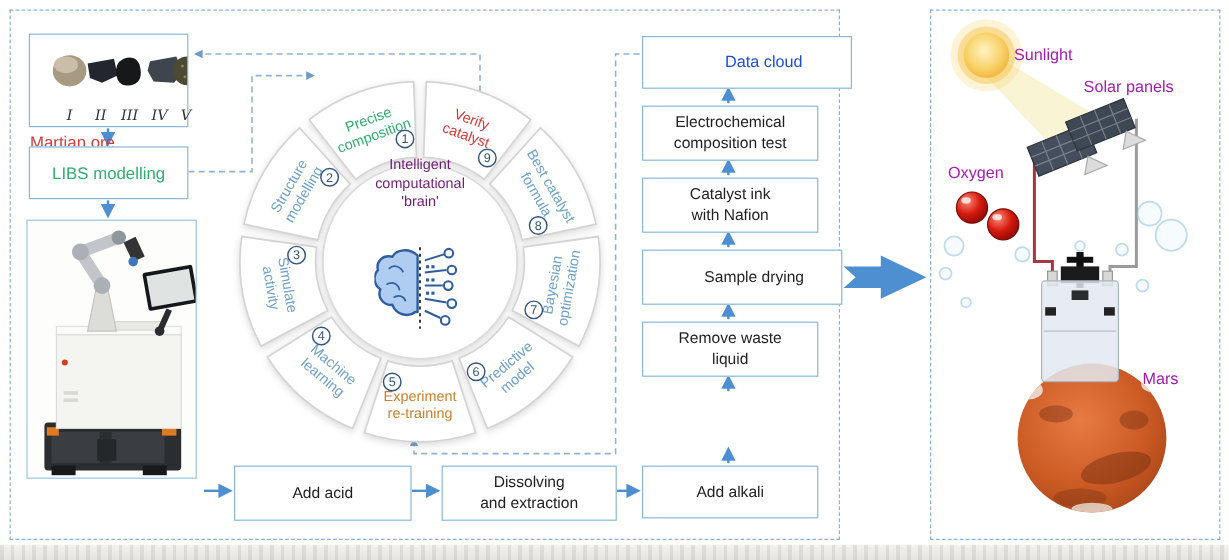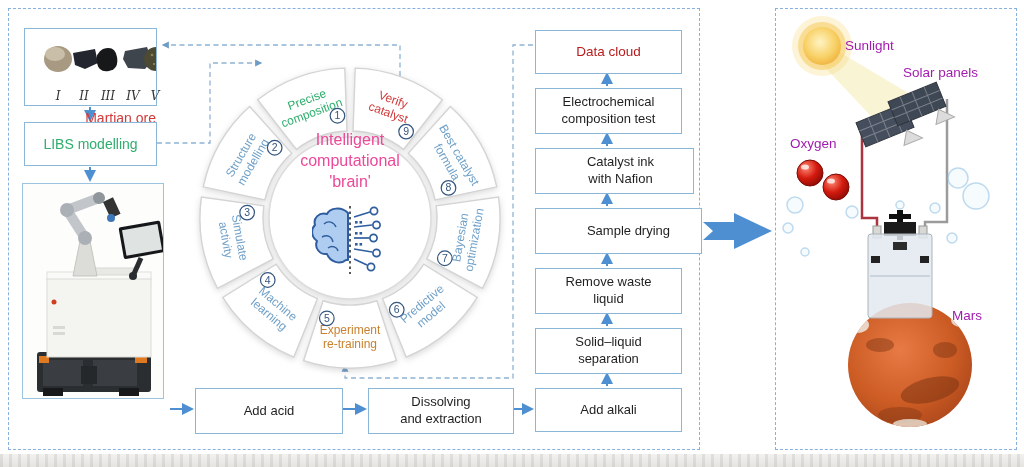--- a/index.html
+++ b/index.html
@@ -5,31 +5,31 @@
   html,body{margin:0;padding:0;background:#fff;}
   body{font-family:"Liberation Sans",sans-serif;}
   #stage{position:relative;width:1024px;height:467px;background:#fff;overflow:hidden;}
   .panel{position:absolute;border:1px dashed #88b0de;}
   .box{position:absolute;background:#fff;border:1px solid #8ab6d8;display:flex;align-items:center;justify-content:center;
        text-align:center;font-size:13px;color:#1f1f1f;white-space:pre-line;line-height:1.3;z-index:2;}
   .lbl{position:absolute;font-size:13.5px;color:#a21caf;z-index:3;}
   #overlay{position:absolute;left:0;top:0;z-index:1;}
   #ring-svg{position:absolute;left:190px;top:58px;z-index:2;filter:drop-shadow(0 2px 3px rgba(120,120,120,.28));}
   #ring-svg text{font-family:"Liberation Sans",sans-serif;}
-  #ring-center-label{position:absolute;left:296px;top:130px;width:108px;text-align:center;font-size:16px;
-       color:#ec4899;line-height:1.3;z-index:3;}
+  #ring-center-label{position:absolute;left:296px;top:130px;width:108px;text-align:center;font-size:12px;
+       color:#701a75;line-height:1.3;z-index:3;}
   #brain{position:absolute;left:312px;top:203px;z-index:3;}
   #ore-box{left:24px;top:28px;width:131px;height:76px;display:block;}
   .ore-lab{position:absolute;top:60px;width:16px;text-align:center;font-family:"DejaVu Serif",serif;
        font-style:italic;font-size:12px;color:#333;}
-  #ore-title{position:absolute;top:80px;left:0;width:131px;text-align:right;font-size:14px;color:#d23a3a;}
+  #ore-title{position:absolute;top:80px;left:0;width:131px;text-align:left;font-size:14px;color:#d23a3a;}
   #libs-box{left:24px;top:122px;width:131px;height:42px;color:#2fae6e;font-size:14px;}
   #robot-wrap{position:absolute;left:22px;top:183px;width:140px;height:214px;border:1px solid #9cc4e0;
        background:#fdfdfc;z-index:2;}
-  #data-cloud-box{color:#b91c1c;}
+  #data-cloud-box{color:#1d4ed8;padding-left:28px;}
   #rp-svg{position:absolute;left:775px;top:8px;z-index:2;}
   #bottom-strip{position:absolute;left:0;top:454px;width:1024px;height:13px;z-index:0;
        background:repeating-linear-gradient(90deg,rgba(120,118,112,.14) 0 3px,rgba(0,0,0,0) 3px 9px),linear-gradient(#f2f1ef,#e6e4e1);}
 </style>
 </head>
 <body>
 
 <div id="stage">
 
   <div class="panel" style="left:8px;top:8px;width:690px;height:440px;"></div>
@@ -120,27 +120,25 @@
     </svg>
   </div>
 
   <div class="box" style="left:195px;top:388px;width:146px;height:44px;">Add acid</div>
   <div class="box" style="left:368px;top:388px;width:144px;height:44px;">Dissolving
 and extraction</div>
 
   <div class="box" id="data-cloud-box" style="left:535px;top:30px;width:145px;height:42px;font-size:13.5px;">Data cloud</div>
   <div class="box" style="left:535px;top:88px;width:145px;height:44px;">Electrochemical
 composition test</div>
-  <div class="box" style="left:535px;top:148px;width:145px;height:44px;padding-left:12px;">Catalyst ink
+  <div class="box" style="left:535px;top:148px;width:145px;height:44px;">Catalyst ink
 with Nafion</div>
   <div class="box" style="left:535px;top:208px;width:145px;height:44px;padding-left:20px;">Sample drying</div>
   <div class="box" style="left:535px;top:268px;width:145px;height:44px;">Remove waste
 liquid</div>
-  <div class="box" style="left:535px;top:328px;width:145px;height:44px;">Solid–liquid
-separation</div>
   <div class="box" style="left:535px;top:388px;width:145px;height:42px;">Add alkali</div>
 
   <svg id="ring-svg" width="320" height="320">
       <circle cx="160" cy="160" r="81" fill="#ffffff" stroke="#dcdcdc" stroke-width="1.5"></circle>
       <path d="M67.65077870115127 41.7983869589917 A150 150 0 0 1 154.76507549462485 10.091375947135646 L156.96374378688242 73.05299804933867 A87 87 0 0 0 106.43745164666774 91.44306443621518 Z" fill="#ffffff" stroke="#d4d4d4" stroke-width="1.4"></path>
       <path d="M13.277859889929175 128.81324637733607 A150 150 0 0 1 59.630409046171266 48.52827617839087 L101.78563724677933 95.3464001834667 A87 87 0 0 0 74.90115873615892 141.91168289885493 Z" fill="#ffffff" stroke="#d4d4d4" stroke-width="1.4"></path>
       <path d="M27.557861071160943 230.42073441788358 A150 150 0 0 1 11.45978968876446 139.12403485599015 L73.84667801948339 147.8919402164743 A87 87 0 0 0 83.18355942127334 200.84402596237248 Z" fill="#ffffff" stroke="#d4d4d4" stroke-width="1.4"></path>
       <path d="M103.80901098761316 299.07757818501807 A150 150 0 0 1 32.79278557653609 239.48788963498072 L86.21981563439093 206.10297598828882 A87 87 0 0 0 127.40922637281564 240.66499534731048 Z" fill="#ffffff" stroke="#d4d4d4" stroke-width="1.4"></path>
       <path d="M206.35254915624213 302.658477444273 A150 150 0 0 1 113.64745084375784 302.658477444273 L133.11552148937955 242.74191691767834 A87 87 0 0 0 186.88447851062043 242.74191691767834 Z" fill="#ffffff" stroke="#d4d4d4" stroke-width="1.4"></path>
       <path d="M287.20721442346394 239.48788963498072 A150 150 0 0 1 216.19098901238684 299.07757818501807 L192.59077362718438 240.66499534731048 A87 87 0 0 0 233.78018436560907 206.10297598828882 Z" fill="#ffffff" stroke="#d4d4d4" stroke-width="1.4"></path>

